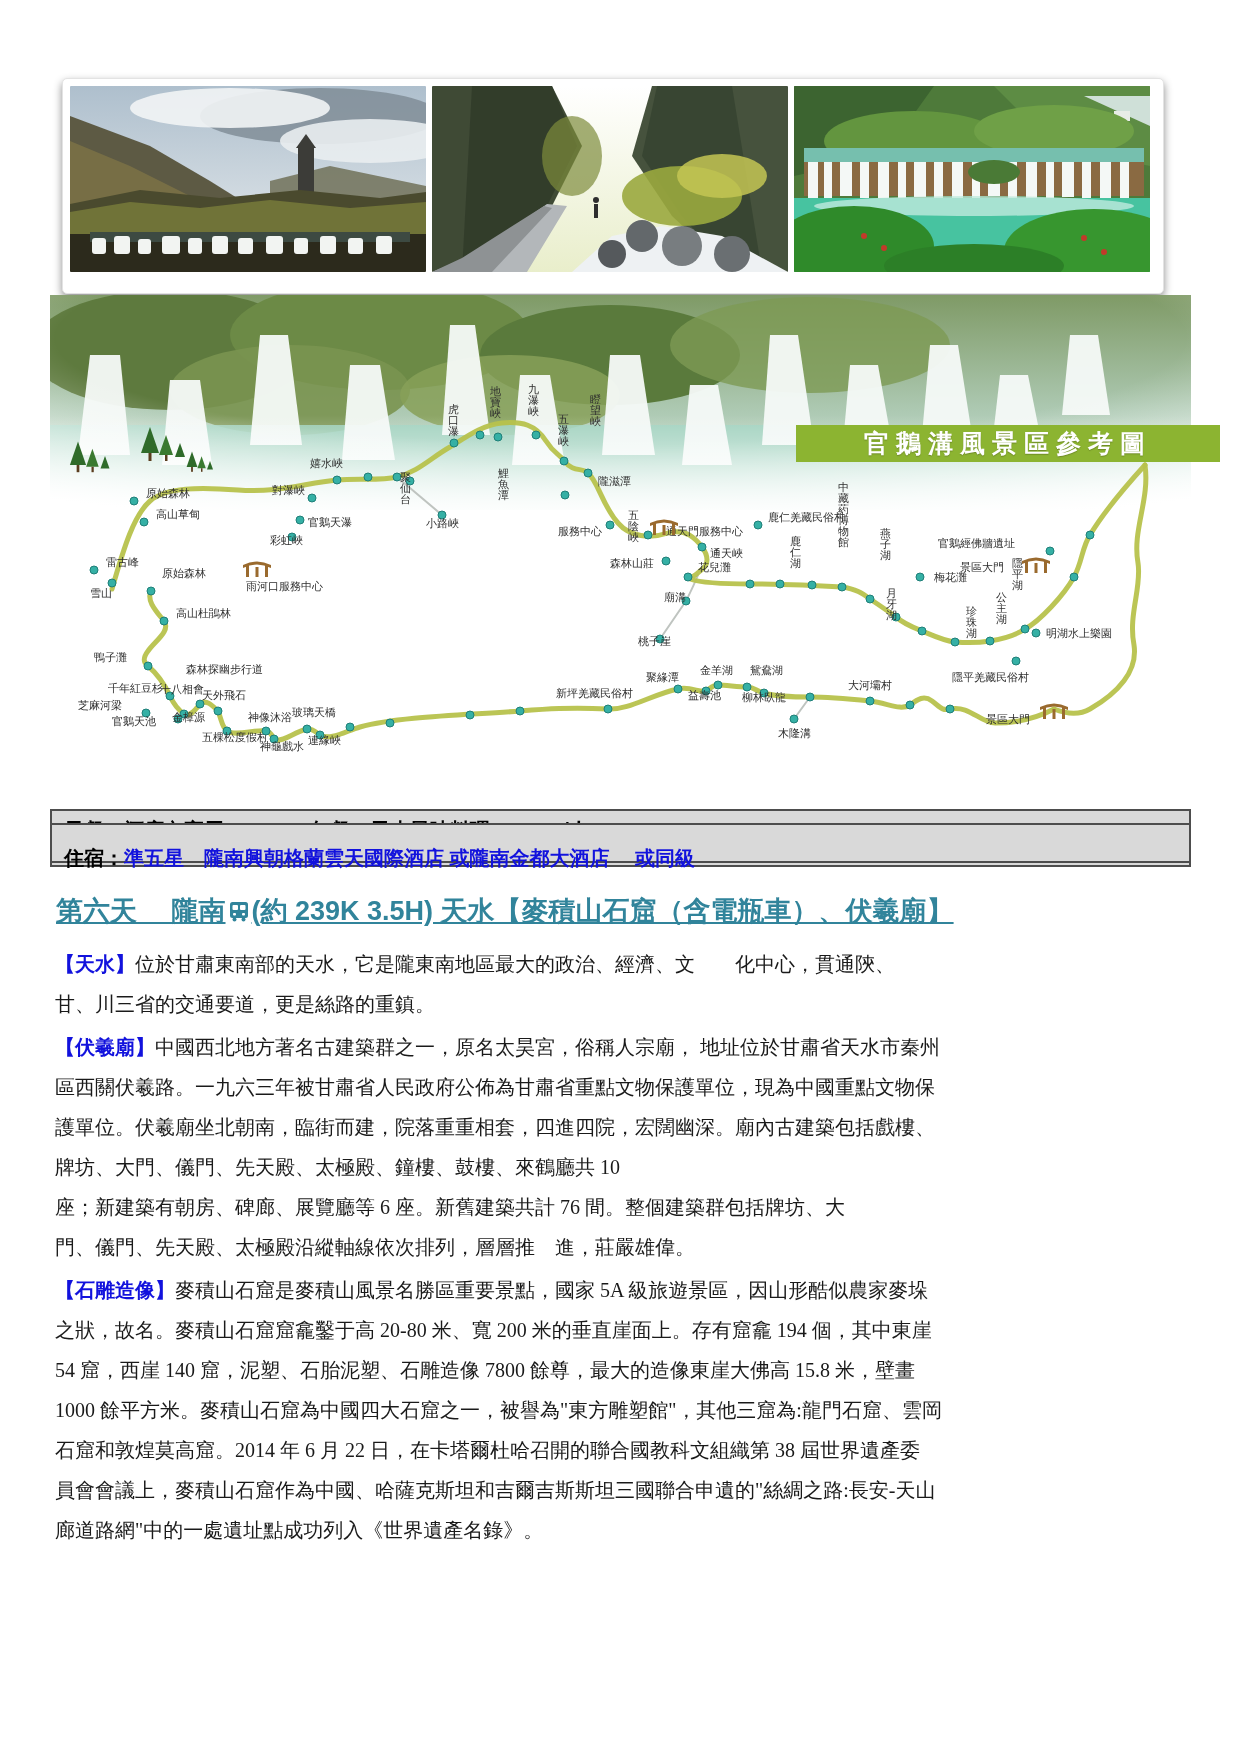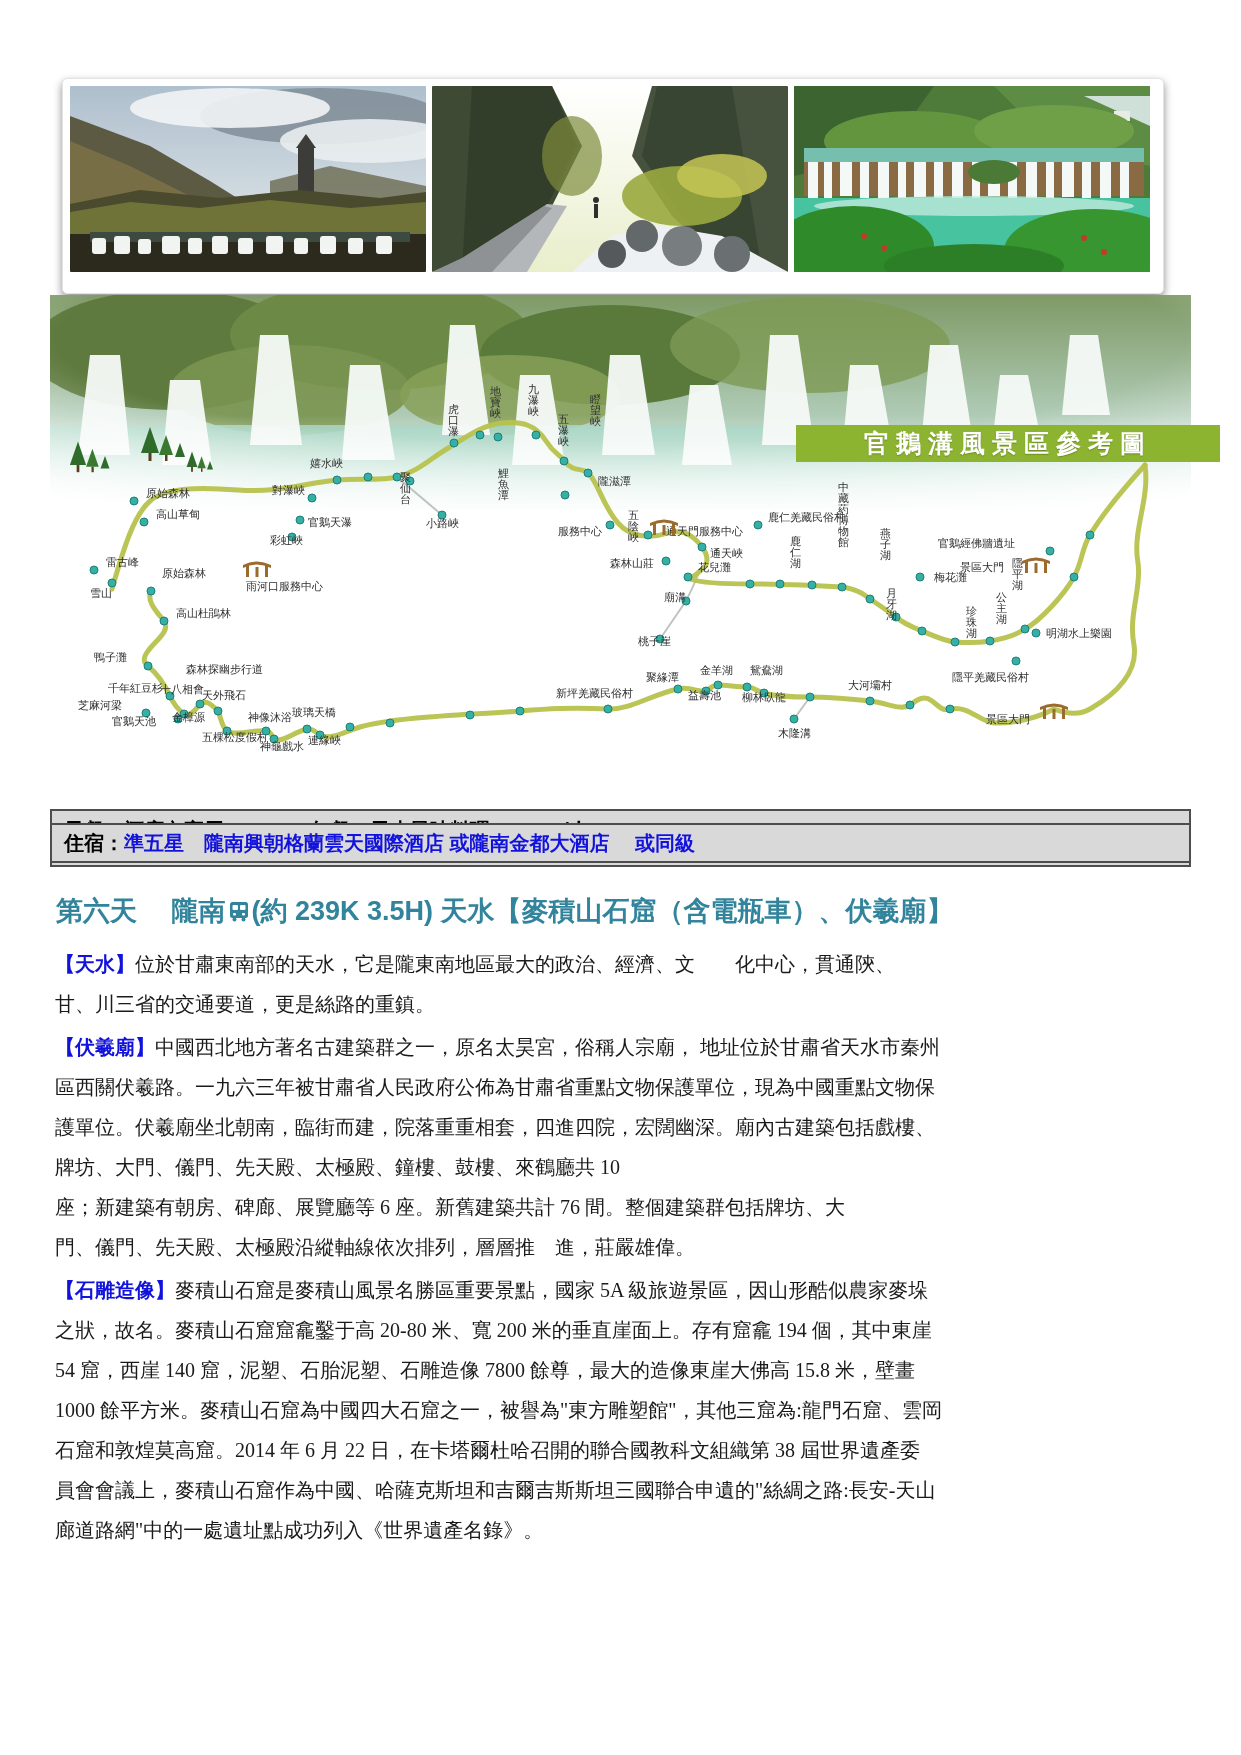--- a/index.html
+++ b/index.html
@@ -18,26 +18,26 @@
   .map-title{position:absolute;left:746px;top:130px;width:424px;height:37px;background:#8cb431;
              color:#fff;font-weight:bold;font-size:25px;letter-spacing:7px;text-align:center;
              line-height:37px;text-shadow:0 1px 1px rgba(90,110,30,.6);}
 
   
   .bar{position:absolute;left:50px;width:1141px;background:#d9d9d9;border:2px solid #4d4d4d;
        box-sizing:border-box;font-size:20px;font-weight:bold;color:#000;}
   .bar-meals{top:809px;height:58px;}
   .bar-lodging{top:823px;height:40px;}
   .bar .seg{position:absolute;top:0;line-height:38px;white-space:nowrap;}
-  .bar-lodging .seg{line-height:36px;}
+  .bar-lodging .seg{line-height:36px;margin-top:15px;}
   .blue{color:#1212dd;}
 
   
   .day-heading{position:absolute;left:56px;top:893px;width:1140px;font-size:27px;font-weight:bold;
-               color:#31849b;white-space:nowrap;}
+               color:#31849b;white-space:nowrap;text-decoration:underline;}
   .bus-icon{display:inline-block;vertical-align:-2px;margin:0 1px;}
 
   
   .body-text{position:absolute;left:55px;top:944px;width:1145px;font-size:20px;line-height:40px;}
   .para{margin:0 0 3px 0;font-family:Liberation Serif, serif;}
   .para .sec-label{color:#1212dd;font-weight:bold;}
   .para .sec-text{white-space:pre-line;}
 
   .map-label{font-size:11px;fill:#2e2e2e;font-weight:500;}
 </style>

